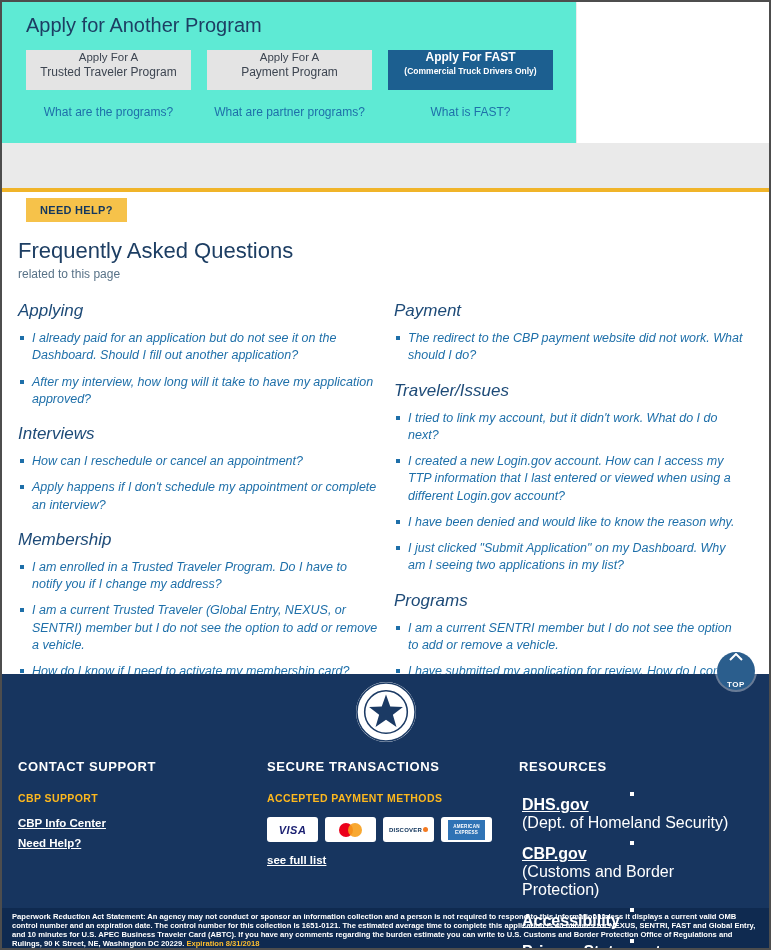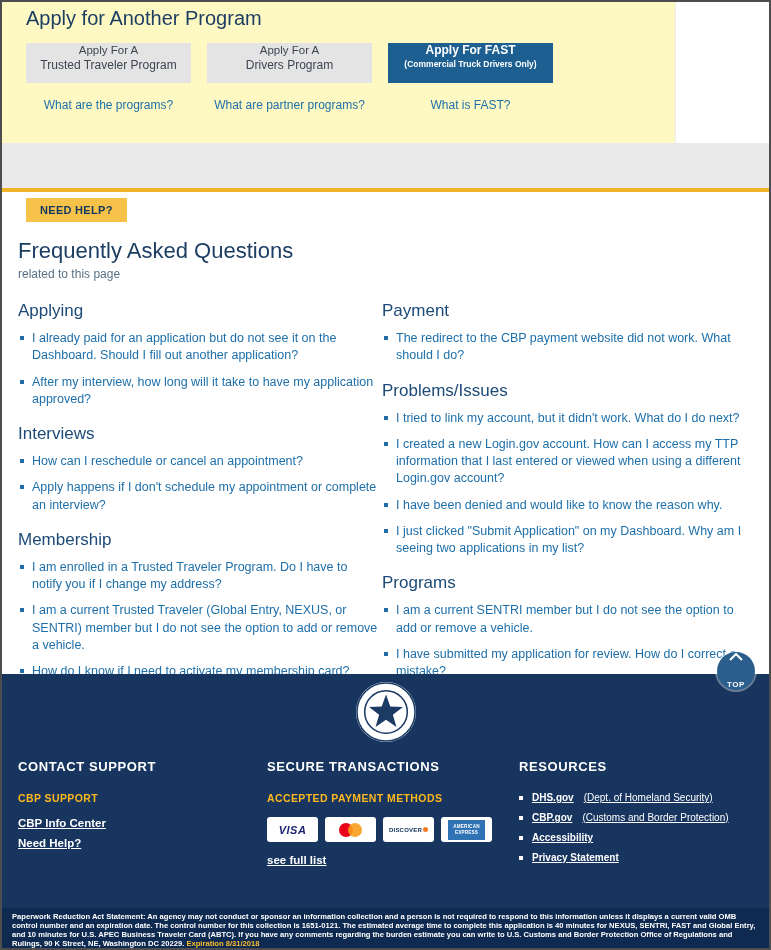--- a/index.html
+++ b/index.html
@@ -6,21 +6,21 @@
   html,body { background:#888; }
   body { font-family: "Liberation Sans", "DejaVu Sans", sans-serif; }
   .page {
     width: 771px; height: 950px; margin: 0 auto;
     border: 2px solid #4d4d4d; background: #fff;
     overflow: hidden; position: relative;
   }
 
   
   .top-section { height: 141px; background: #fff; }
-  .apply-card { width: 674px; height: 100%; background: #fef9c3; border-right: 1px solid #ececec; padding: 5px 24px 0; }
+  .apply-card { width: 575px; height: 100%; background: #5eead4; border-right: 1px solid #ececec; padding: 12px 24px 0; }
   .apply-title { font-size: 20px; font-weight: 400; color: #1d3e63; margin-bottom: 13px; }
   .apply-buttons, .apply-links { display: grid; grid-template-columns: repeat(3, 1fr); gap: 16px; width: 527px; }
   .apply-btn {
     height: 40px; border: none; cursor: pointer; width: 100%;
     display: flex; flex-direction: column; align-items: center; 
     font-family: inherit;
   }
   .apply-btn.light { background: #e4e4e4; color: #3d4551; }
   .apply-btn.light .btn-line1 { font-size: 11.5px; line-height: 1.3; }
   .apply-btn.light .btn-line2 { font-size: 12px; line-height: 1.3; }
@@ -36,21 +36,21 @@
 
   
   .content { height: 482px; background: #fff; overflow: hidden; }
   .need-help {
     display: inline-block; margin: 6px 0 0 24px; background: #f6c24a; color: #13375f;
     font-weight: 700; font-size: 11px; letter-spacing: .3px; padding: 6px 14px;
   }
   .faq-head { padding: 16px 16px 0; }
   .faq-title { font-size: 22px; font-weight: 400; color: #1d3e63; }
   .faq-subtitle { font-size: 12px; color: #587287; margin-top: 3px; }
-  .faq-columns { display: grid; grid-template-columns: 360px 1fr; gap: 4px; padding: 4px 26px 0 16px; }
+  .faq-columns { display: grid; grid-template-columns: 360px 1fr; gap: 16px; padding: 4px 26px 0 16px; font-style: italic; }
   .faq-cat-name { font-size: 17px; font-weight: 400; color: #1d4a77; margin: 16px 0 9px; }
   .faq-q {
     display: block; position: relative; padding-left: 14px; margin-bottom: 9px;
     color: #1e6fa9; font-size: 12.5px; line-height: 1.38; text-decoration: none; cursor: pointer;
   }
   .faq-q::before { content: ""; position: absolute; left: 2px; top: 6px; width: 4px; height: 4px; background: #1e6fa9; }
 
   
   .footer { height: 234px; background: #17355f; color: #fff; position: relative; }
   .back-to-top {
@@ -70,24 +70,24 @@
   .visa-text { color: #1a1f71; font-style: italic; font-weight: 700; font-size: 11px; letter-spacing: .5px; }
   .mc-c1, .mc-c2 { width: 14px; height: 14px; border-radius: 50%; display: inline-block; }
   .mc-c1 { background: #eb001b; }
   .mc-c2 { background: #f79e1b; margin-left: -5px; opacity: .9; }
   .disc-text { color: #092d55; font-weight: 700; font-size: 6px; letter-spacing: .2px; }
   .disc-dot { width: 5px; height: 5px; border-radius: 50%; background: #f47a20; margin-left: 1px; display: inline-block; }
   .amex-box {
     background: #2f73b5; color: #fff; width: 37px; height: 20px; display: flex; align-items: center; justify-content: center;
     text-align: center; font-size: 4.6px; font-weight: 700; line-height: 1.25; letter-spacing: .2px; padding: 1px;
   }
-  .res-item { display: flex; align-items: baseline; margin-bottom: 9px; font-size: 10px; }
+  .res-item { display: flex; align-items: baseline; margin-bottom: 9px; font-size: 16px; flex-direction: column; }
   .res-item::before { content: ""; width: 4px; height: 4px; background: #fff; margin-right: 9px; flex: none; align-self: center; }
   .res-link { color: #fff; font-weight: 700; text-decoration: underline; cursor: pointer; }
-  .res-suffix { margin-left: 10px; color: #fff; text-decoration: underline; }
+  .res-suffix { margin-left: 3px; color: #fff; }
 
   
   .paperwork-strip {
     height: 40px; background: #0f2a50; color: #fff; padding: 5px 10px 0;
     font-size: 7.6px; line-height: 1.18; font-weight: 700; overflow: hidden;
   }
   .gold-text { color: #ffbe2e; }
 </style>
 </head>
 <body>
@@ -97,21 +97,21 @@
   <div class="top-section">
     <div class="apply-card">
       <div class="apply-title">Apply for Another Program</div>
       <div class="apply-buttons">
         <button class="apply-btn light">
           <span class="btn-line1">Apply For A</span>
           <span class="btn-line2">Trusted Traveler Program</span>
         </button>
         <button class="apply-btn light">
           <span class="btn-line1">Apply For A</span>
-          <span class="btn-line2">Drivers Program</span>
+          <span class="btn-line2">Payment Program</span>
         </button>
         <button class="apply-btn dark">
           <span class="btn-line1">Apply For FAST</span>
           <span class="btn-line2">(Commercial Truck Drivers Only)</span>
         </button>
       </div>
       <div class="apply-links">
         <a>What are the programs?</a>
         <a>What are partner programs?</a>
         <a>What is FAST?</a>
@@ -144,21 +144,21 @@
         <div class="faq-cat-name">Membership</div>
         <a class="faq-q">I am enrolled in a Trusted Traveler Program. Do I have to notify you if I change my address?</a>
         <a class="faq-q">I am a current Trusted Traveler (Global Entry, NEXUS, or SENTRI) member but I do not see the option to add or remove a vehicle.</a>
         <a class="faq-q">How do I know if I need to activate my membership card?</a>
       </div>
 
       <div>
         <div class="faq-cat-name">Payment</div>
         <a class="faq-q">The redirect to the CBP payment website did not work. What should I do?</a>
 
-        <div class="faq-cat-name">Problems/Issues</div>
+        <div class="faq-cat-name">Traveler/Issues</div>
         <a class="faq-q">I tried to link my account, but it didn't work. What do I do next?</a>
         <a class="faq-q">I created a new Login.gov account. How can I access my TTP information that I last entered or viewed when using a different Login.gov account?</a>
         <a class="faq-q">I have been denied and would like to know the reason why.</a>
         <a class="faq-q">I just clicked "Submit Application" on my Dashboard. Why am I seeing two applications in my list?</a>
 
         <div class="faq-cat-name">Programs</div>
         <a class="faq-q">I am a current SENTRI member but I do not see the option to add or remove a vehicle.</a>
         <a class="faq-q">I have submitted my application for review. How do I correct a mistake?</a>
       </div>
     </div>

